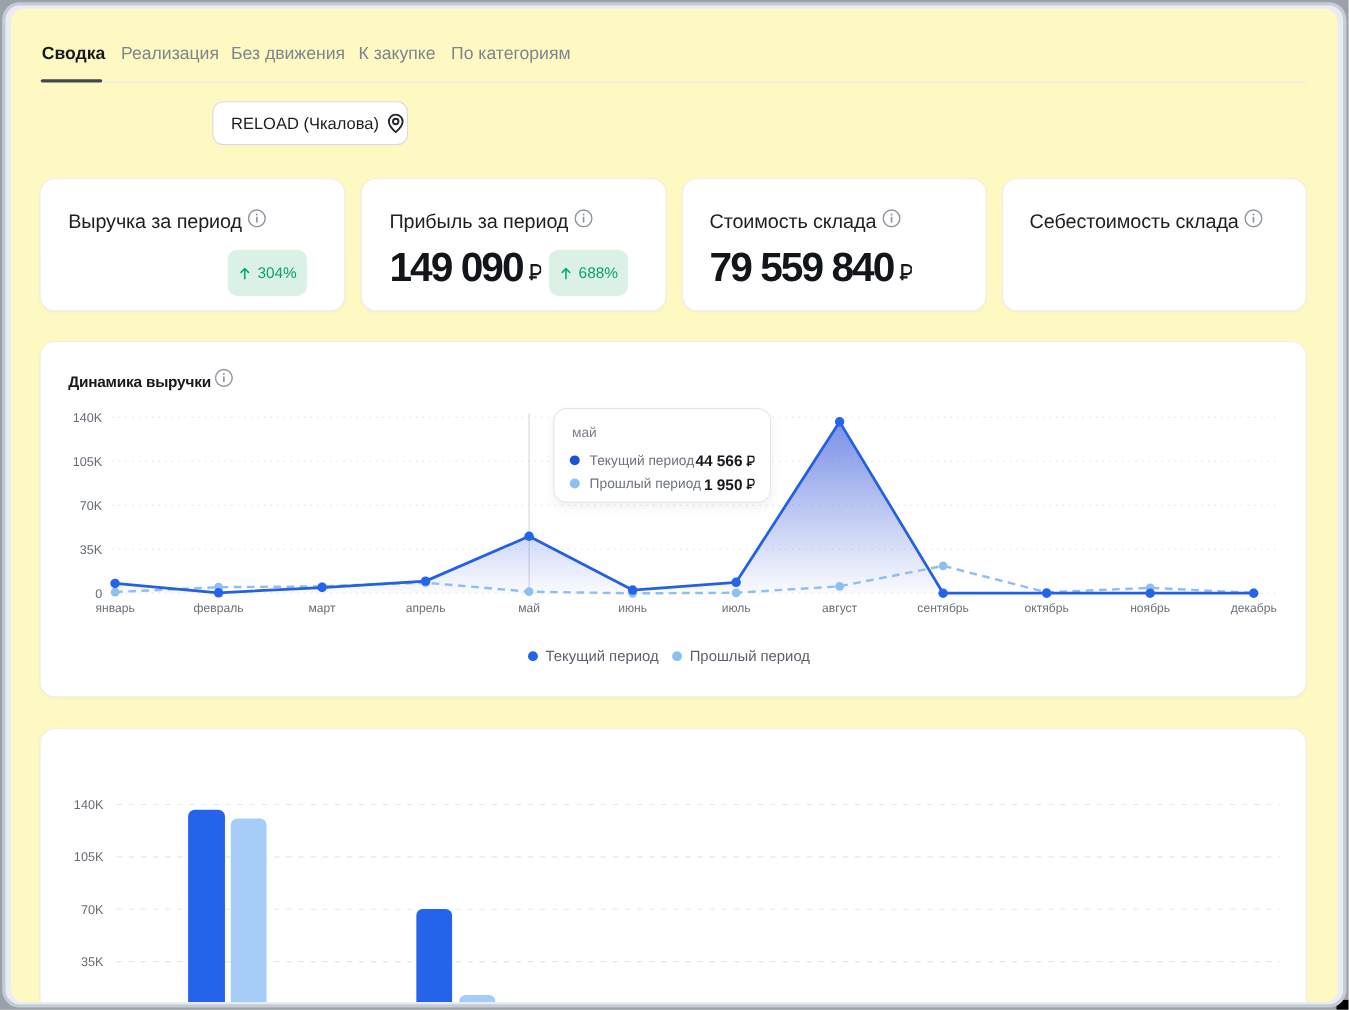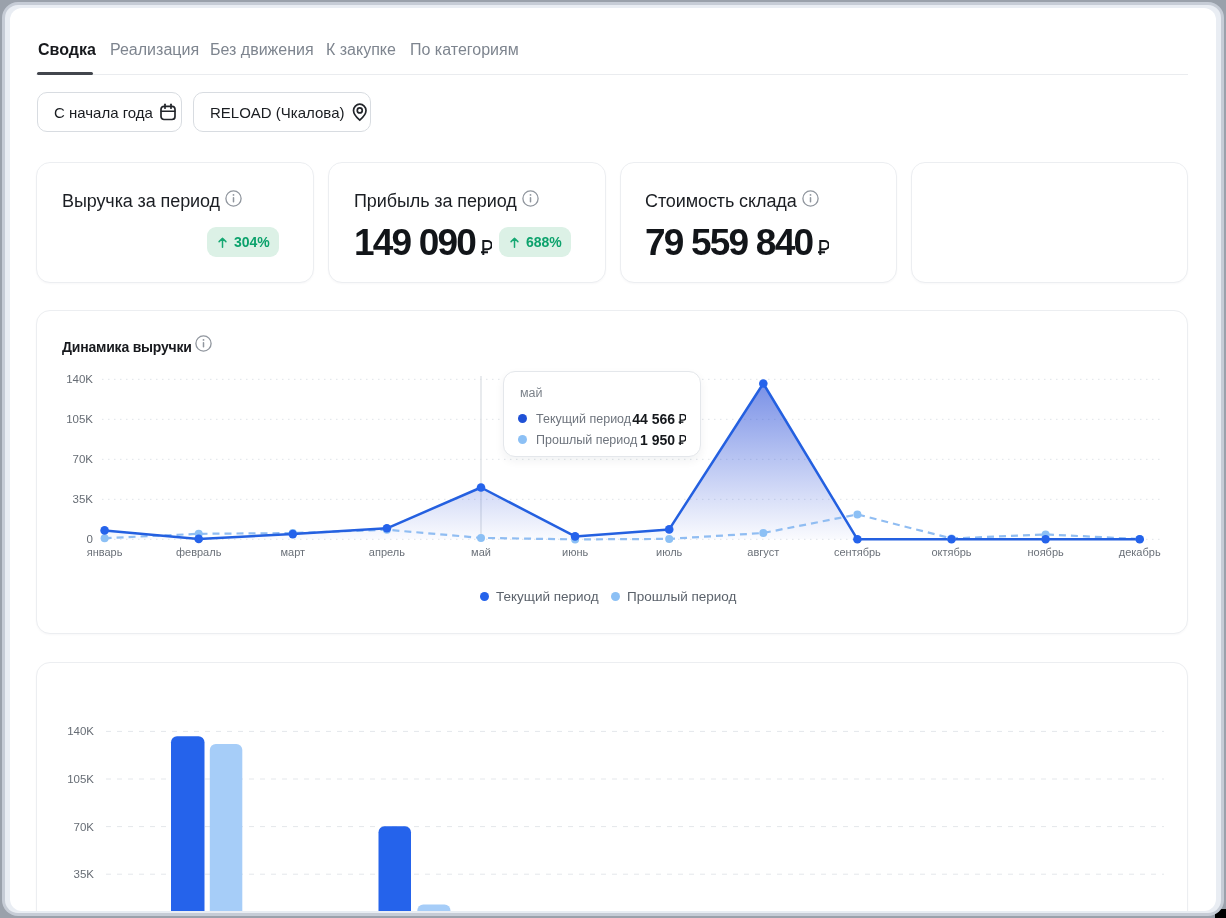--- a/index.html
+++ b/index.html
@@ -3,39 +3,39 @@
 <meta charset="utf-8">
 <style>
   * { margin:0; padding:0; box-sizing:border-box; }
   html,body { width:1226px; height:918px; overflow:hidden; }
   body { font-family:"Liberation Sans", sans-serif; background:#9aa1ab; position:relative; }
   #blackcorner { position:absolute; right:0; bottom:0; width:11px; height:9px; background:#000; }
   #band { position:absolute; left:2px; top:2px; right:2px; bottom:2px; border-radius:16px;
           background:#c6ccd6; }
   #band2 { position:absolute; left:5px; top:5px; right:5px; bottom:5px; border-radius:13px;
           background:#e9edf3; }
-  #page { position:absolute; left:10px; top:8px; width:1206px; height:903px; background:#ffffff;
+  #page { position:absolute; left:10px; top:8px; width:1206px; height:903px; background:#fef9c3;
           border-radius:12px; overflow:hidden; }
   #c { position:absolute; left:-10px; top:-8px; width:1226px; height:918px; }
   .abs { position:absolute; }
 
   .tab { position:absolute; top:41px; font-size:16px; color:#7e858f; white-space:nowrap; }
   .tab.active { color:#17191d; font-weight:700; }
   #tabline { position:absolute; left:36px; top:74px; width:1152px; height:1px; background:#eaecef; }
   #tabul { position:absolute; left:37px; top:72px; width:56px; height:3px; background:#42464d; border-radius:2px; }
 
   .fbtn { position:absolute; top:92px; height:40px; border:1px solid #d8dce1; border-radius:10px;
           background:#fff; display:flex; align-items:center; font-size:15px; color:#1a1d21; white-space:nowrap; }
 
   .card { position:absolute; background:#fff; border:1px solid #eceef1; border-radius:14px;
           box-shadow:0 1px 2px rgba(20,30,50,0.03); }
   .ctitle { position:absolute; font-size:18px; font-weight:500; color:#1b1e23; letter-spacing:-0.1px; white-space:nowrap; }
   .cval  { position:absolute; font-size:37px; font-weight:700; color:#121519; letter-spacing:-1.8px; white-space:nowrap; }
-  .badge { position:absolute; height:30px; background:#dcf1e6; border-radius:9px; color:#0ca26c;
-           font-size:14px; font-weight:700; display:flex; align-items:center; gap:5px; padding:0 9px; }
+  .badge { position:absolute; height:42px; background:#dcf1e6; border-radius:9px; color:#0ca26c;
+           font-size:14px; font-weight:400; display:flex; align-items:center; gap:5px; padding:0 9px; }
   .chtitle { position:absolute; font-size:14px; font-weight:700; color:#17191d; letter-spacing:-0.2px; white-space:nowrap; }
   .leg { position:absolute; font-size:13.5px; color:#5b626b; white-space:nowrap; }
   .dot { display:inline-block; width:9px; height:9px; border-radius:50%; vertical-align:0px; margin-right:7px; }
 
   .tt { position:absolute; left:503px; top:371px; width:198px; height:86px; background:#fff;
         border:1px solid #e4e7eb; border-radius:12px; box-shadow:0 4px 10px rgba(20,30,50,0.06); }
   .ttrow { position:absolute; font-size:12.5px; color:#6e747d; white-space:nowrap; }
   .ttval { position:absolute; font-size:14px; font-weight:700; color:#15181c; white-space:nowrap; text-align:right; }
 </style>
 </head>
@@ -47,28 +47,20 @@
     <div id="c">
 
   <div class="tab active" style="left:38px;">Сводка</div>
   <div class="tab" style="left:110px;">Реализация</div>
   <div class="tab" style="left:210px;">Без движения</div>
   <div class="tab" style="left:326px;">К закупке</div>
   <div class="tab" style="left:410px;">По категориям</div>
   <div id="tabline"></div>
   <div id="tabul"></div>
 
-  <div class="fbtn" style="left:37px; width:145px; padding-left:16px;">С начала года
-    <svg style="margin-left:5px" width="20" height="20" viewBox="0 0 20 20" fill="none" stroke="#23262b" stroke-width="1.7" stroke-linecap="round">
-      <rect x="3" y="4.3" width="14" height="13.2" rx="3"></rect>
-      <line x1="3.2" y1="9.3" x2="16.8" y2="9.3" stroke-width="1.5"></line>
-      <line x1="7" y1="2.3" x2="7" y2="6.2"></line>
-          <line x1="13" y1="2.3" x2="13" y2="6.2"></line>
-    </svg>
-  </div>
   <div class="fbtn" style="left:193px; width:178px; padding-left:16px;text-align:center;">RELOAD (Чкалова)
     <svg style="margin-left:6px" width="20" height="20" viewBox="0 0 20 20" fill="none" stroke="#23262b" stroke-width="1.75">
       <path d="M10 18.3 C10 18.3 3.6 12.8 3.6 8.4 a6.4 6.4 0 0 1 12.8 0 C16.4 12.8 10 18.3 10 18.3 Z"></path>
       <circle cx="10" cy="8.4" r="2.55"></circle>
     </svg>
   </div>
 
   <div class="card" style="left:36px;  top:162px; width:278px; height:121px;"></div>
   <div class="card" style="left:328px; top:162px; width:278px; height:121px;"></div>
   <div class="card" style="left:620px; top:162px; width:277px; height:121px;"></div>
@@ -99,20 +91,25 @@
   <div class="ctitle" style="left:645px; top:190px;">Стоимость склада <svg class="info" width="17" height="17" viewBox="0 0 17 17">
           <circle cx="8.5" cy="8.5" r="7.6" fill="none" stroke="#90969e" stroke-width="1.3"></circle>
           <circle cx="8.5" cy="4.9" r="0.9" fill="#90969e"></circle>
           <rect x="7.75" y="7" width="1.5" height="5.5" rx="0.7" fill="#90969e"></rect>
         </svg></div>
   <div class="cval" style="left:645px; top:222px;">79 559 840<svg style="margin-left:5px" width="12" height="15" viewBox="0 0 12 15" fill="none" stroke="#15181c" stroke-width="2">
           <path d="M3.3,15 V1 H7.6 a4.1,4.1 0 0 1 0,8.2 H3.3"></path>
           <path d="M1,12.2 H8"></path>
         </svg></div>
 
+  <div class="ctitle" style="left:936px; top:190px;">Себестоимость склада <svg class="info" width="17" height="17" viewBox="0 0 17 17">
+          <circle cx="8.5" cy="8.5" r="7.6" fill="none" stroke="#90969e" stroke-width="1.3"></circle>
+          <circle cx="8.5" cy="4.9" r="0.9" fill="#90969e"></circle>
+          <rect x="7.75" y="7" width="1.5" height="5.5" rx="0.7" fill="#90969e"></rect>
+        </svg></div>
 
   <div class="card" style="left:36px; top:310px; width:1152px; height:324px;"></div>
   <div class="chtitle" style="left:62px; top:335px;">Динамика выручки <svg class="info" width="17" height="17" viewBox="0 0 17 17">
           <circle cx="8.5" cy="8.5" r="7.6" fill="none" stroke="#90969e" stroke-width="1.3"></circle>
           <circle cx="8.5" cy="4.9" r="0.9" fill="#90969e"></circle>
           <rect x="7.75" y="7" width="1.5" height="5.5" rx="0.7" fill="#90969e"></rect>
         </svg></div>
   <svg class="abs" id="plot1" style="left:36px; top:310px;" width="1152" height="324" viewBox="0 0 1152 324">
 <defs>
           <linearGradient id="g1" x1="0" y1="69" x2="0" y2="230" gradientUnits="userSpaceOnUse">

